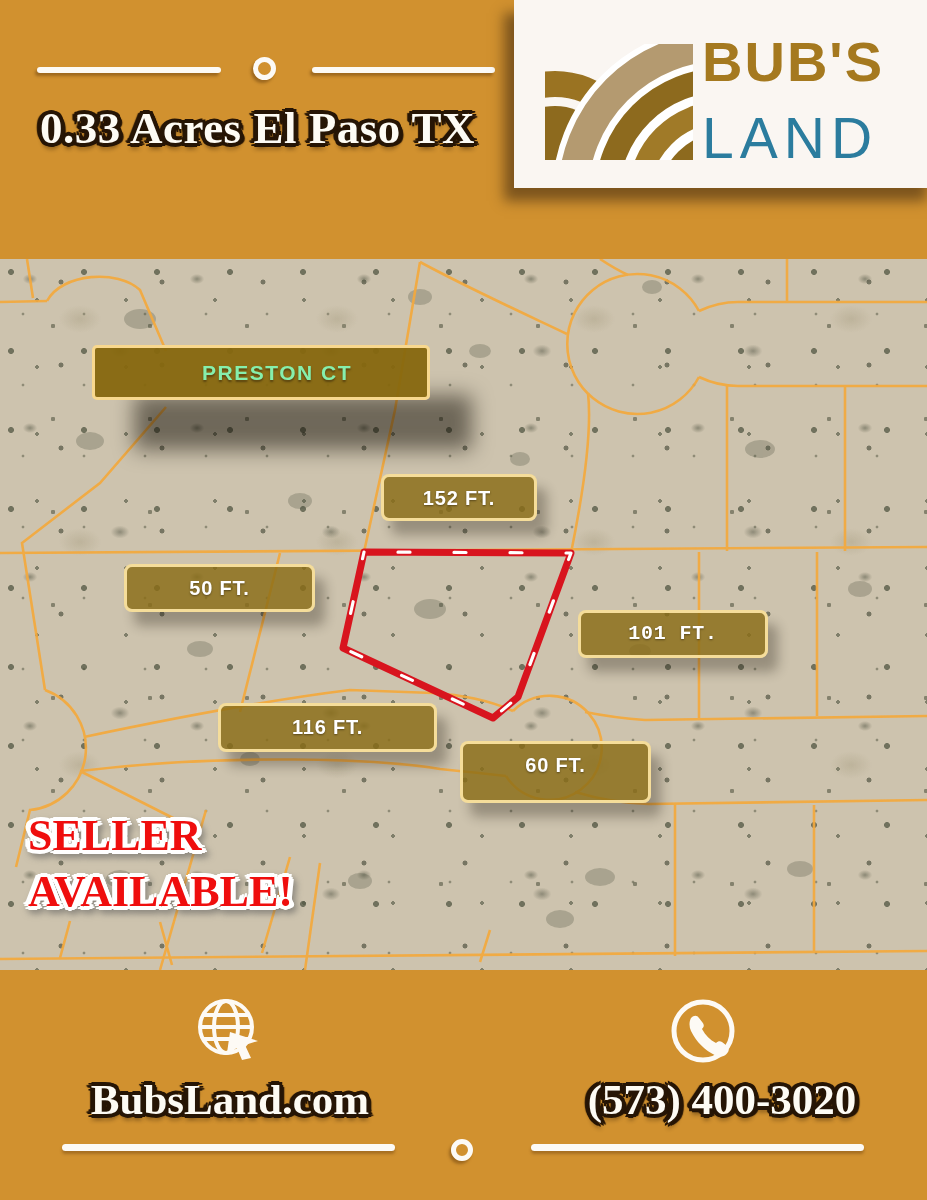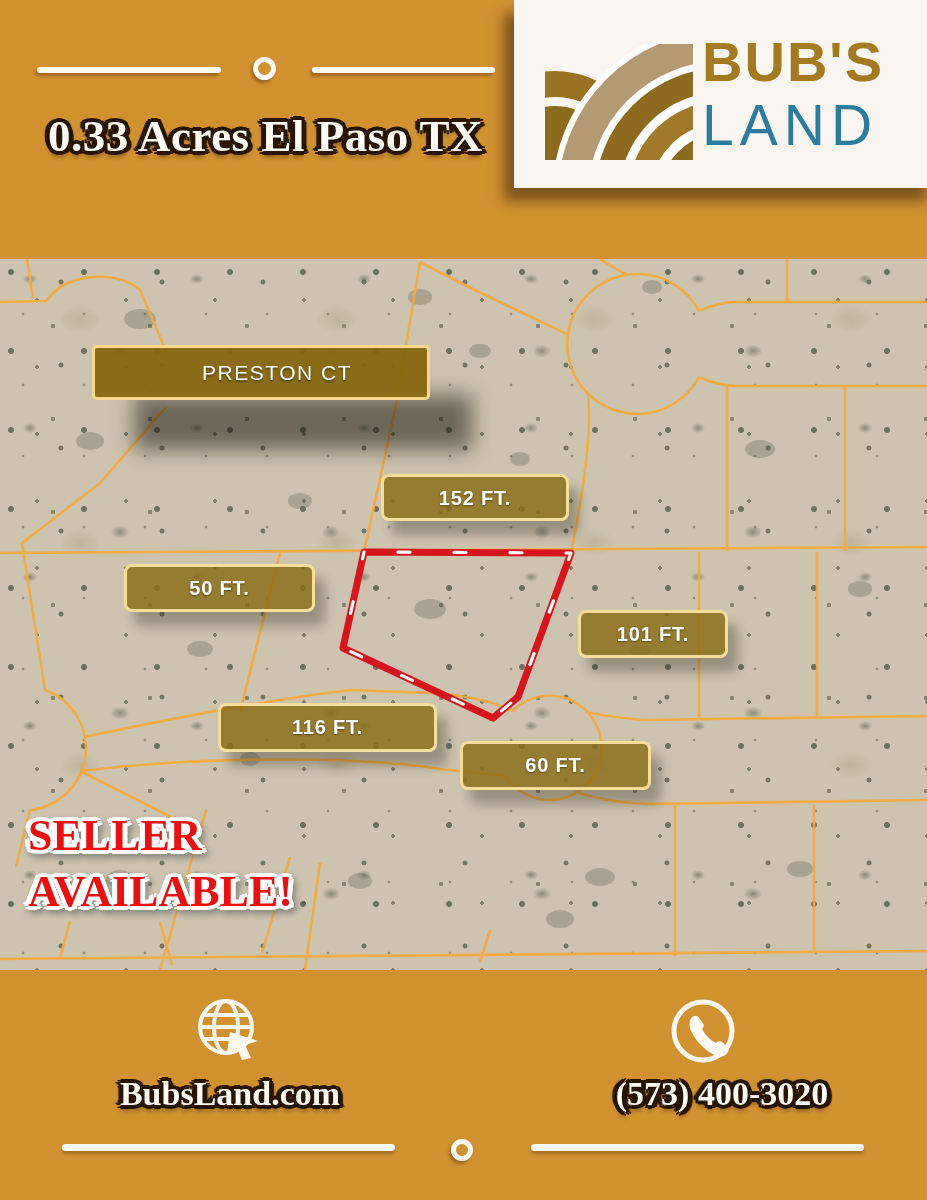--- a/index.html
+++ b/index.html
@@ -9,81 +9,81 @@
   
   .hline{position:absolute;height:6px;background:#fcfaf6;border-radius:3px;
     box-shadow:-2px 3px 3px rgba(95,55,10,.45);}
   .hline-tl{left:37px;top:67px;width:184px;}
   .hline-tr{left:312px;top:67px;width:183px;}
   .ring{position:absolute;border:5px solid #fcfaf6;border-radius:50%;
     box-shadow:-2px 3px 3px rgba(95,55,10,.45);}
   .ring-top{left:253px;top:57px;width:13px;height:13px;}
   .ring-bottom{left:451px;top:1139px;width:12px;height:12px;}
 
-  .title{position:absolute;left:36px;top:98px;margin:12px;
+  .title{position:absolute;left:36px;top:98px;margin:4px;
     font-family:"Liberation Serif",serif;font-weight:700;font-size:45px;
     letter-spacing:.5px;color:#fdfbf4;}
   .outline-dark{text-shadow:
     4px 0 0 #261505,-4px 0 0 #261505,0 4px 0 #261505,0 -4px 0 #261505,
     3px 3px 0 #261505,-3px 3px 0 #261505,3px -3px 0 #261505,-3px -3px 0 #261505,
     5px 2px 1px #261505,-5px -1px 1px #261505,0 6px 4px rgba(30,15,0,.45);}
 
   
   .logo-card{position:absolute;left:514px;top:0;width:413px;height:188px;
     background:#faf6f2;box-shadow:-10px 13px 12px rgba(55,35,15,.55);padding-left:10px;}
   .logo-art{position:absolute;left:31px;top:44px;}
   .logo-text{position:absolute;left:188px;top:34px;line-height:1;}
   .logo-line1{font-size:56px;font-weight:700;letter-spacing:2px;color:#a5791f;}
-  .logo-line2{font-size:57px;font-weight:400;letter-spacing:6px;color:#2b7c9e;margin-top:7px;}
+  .logo-line2{font-size:57px;font-weight:400;letter-spacing:6px;color:#2b7c9e;margin-top:20px;}
 
   
   .map{position:absolute;left:0;top:259px;width:927px;height:711px;
     background-color:#cdc3ae;
     background-image:
       radial-gradient(ellipse 30px 20px at 80px 60px, rgba(160,150,120,.35), transparent 70%),
       radial-gradient(ellipse 10px 7px at 30px 20px, rgba(73,77,59,.50), transparent 72%),
       radial-gradient(ellipse 13px 9px at 120px 92px, rgba(66,70,54,.45), transparent 72%),
       radial-gradient(circle 3px at 11px 13px, rgba(82,86,66,.75) 95%, transparent 100%),
       radial-gradient(circle 2px at 37px 41px, rgba(95,98,78,.70) 95%, transparent 100%),
       radial-gradient(circle 2.6px at 61px 23px, rgba(72,76,58,.65) 95%, transparent 100%),
       radial-gradient(circle 1.6px at 23px 55px, rgba(105,105,85,.62) 95%, transparent 100%),
       radial-gradient(circle 2.2px at 53px 67px, rgba(88,90,70,.62) 95%, transparent 100%);
     background-size:257px 223px,167px 149px,211px 181px,73px 79px,89px 67px,101px 83px,61px 71px,97px 93px;}
   .parcels{position:absolute;left:0;top:0;}
 
-  .sign{position:absolute;box-sizing:border-box;text-align:center;color:#ffffff;
-    font-weight:400;border-radius:6px;padding-left:32px;}
+  .sign{position:absolute;box-sizing:border-box;text-align:center;color:#86efac;
+    font-weight:700;border-radius:6px;padding-left:32px;}
   .preston{left:92px;top:86px;width:338px;height:55px;line-height:49px;
     font-size:21px;letter-spacing:1.5px;background:rgba(134,103,14,.95);
     border:3px solid #f8d88e;border-radius:5px;
     box-shadow:42px 50px 20px rgba(18,14,6,.5);text-shadow:0 2px 2px rgba(40,28,8,.5);}
   .dim{position:absolute;box-sizing:border-box;text-align:center;color:#fff;
     font-weight:700;font-size:20px;letter-spacing:.8px;line-height:42px;
     background:rgba(138,108,22,.82);border:3px solid rgba(250,227,160,.95);
     border-radius:8px;box-shadow:10px 14px 12px rgba(30,24,12,.3);
     text-shadow:0 1px 2px rgba(40,30,10,.55);}
-  .dim-152{left:381px;top:215px;width:188px;height:47px;}
+  .dim-152{left:381px;top:215px;width:156px;height:47px;}
   .dim-70 {left:124px;top:305px;width:191px;height:48px;}
-  .dim-101{left:578px;top:351px;width:150px;height:48px;}
+  .dim-101{left:578px;top:351px;width:190px;height:48px;font-family:Liberation Mono, monospace;}
   .dim-116{left:218px;top:444px;width:219px;height:49px;line-height:43px;}
-  .dim-60 {left:460px;top:482px;width:191px;height:49px;line-height:43px;}
+  .dim-60 {left:460px;top:482px;width:191px;height:62px;line-height:43px;}
 
   
   .promo{position:absolute;left:28px;top:808px;
     font-family:"Liberation Serif",serif;font-weight:700;font-size:44px;
     line-height:56px;color:#ef0e0e;
     filter:drop-shadow(3px 4px 3px rgba(90,90,90,.55));}
   .outline-white{text-shadow:
     4px 0 0 #fff,-4px 0 0 #fff,0 4px 0 #fff,0 -4px 0 #fff,
     3px 3px 0 #fff,-3px 3px 0 #fff,3px -3px 0 #fff,-3px -3px 0 #fff,
     5px 2px 0 #fff,-5px -2px 0 #fff;}
 
   
   .footer-text{position:absolute;font-family:"Liberation Serif",serif;
-    font-weight:700;font-size:34px;color:#fdfbf4;text-align:center;}
+    font-weight:700;font-size:43px;color:#fdfbf4;text-align:center;}
   .site-text{left:20px;top:1075px;width:420px;}
   .phone-text{left:527px;top:1075px;width:390px;}
   .fline{position:absolute;height:7px;background:#fcfaf6;border-radius:4px;
     box-shadow:0 3px 3px rgba(90,50,10,.35);}
   .fline-left{left:62px;top:1144px;width:333px;}
   .fline-right{left:531px;top:1144px;width:333px;}
   .footer-icon{position:absolute;}
   .globe-pos{left:192px;top:994px;}
   .phone-pos{left:669px;top:997px;}
 </style>

